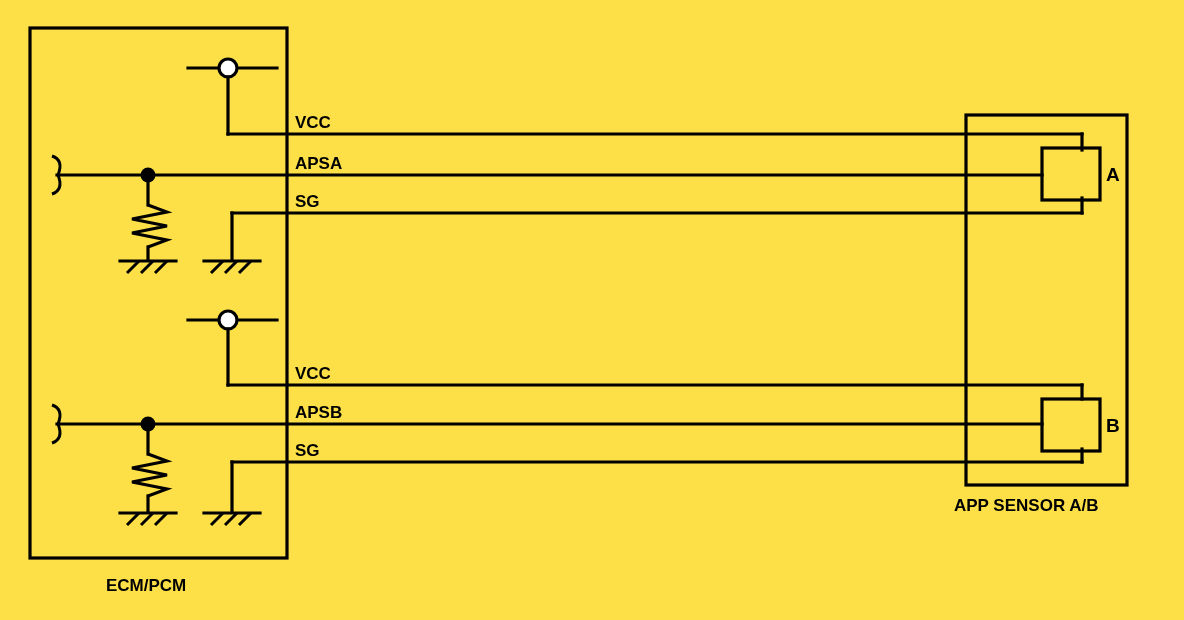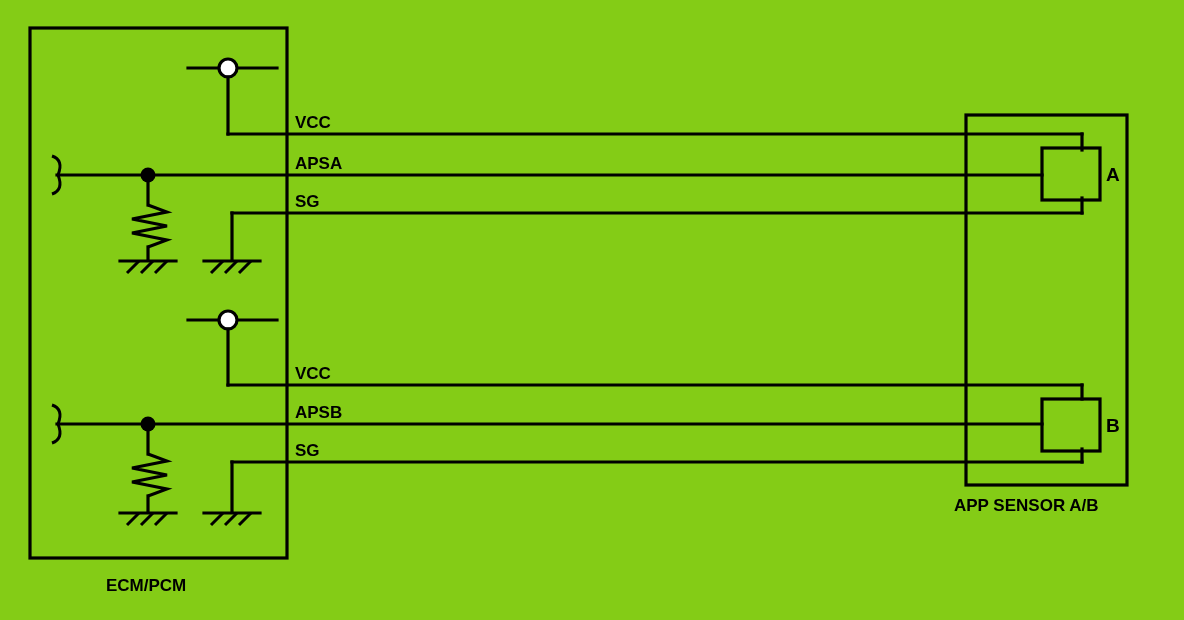--- a/index.html
+++ b/index.html
@@ -8,21 +8,21 @@
     padding: 0;
     background: #ffffff;
   }
   body {
     font-family: "Liberation Sans", sans-serif;
   }
   #diagram-root {
     position: relative;
     width: 1184px;
     height: 620px;
-    background: #84cc16;
+    background: #fde047;
     overflow: hidden;
   }
   #circuit-svg {
     position: absolute;
     top: 0;
     left: 0;
     width: 1184px;
     height: 620px;
     display: block;
   }

